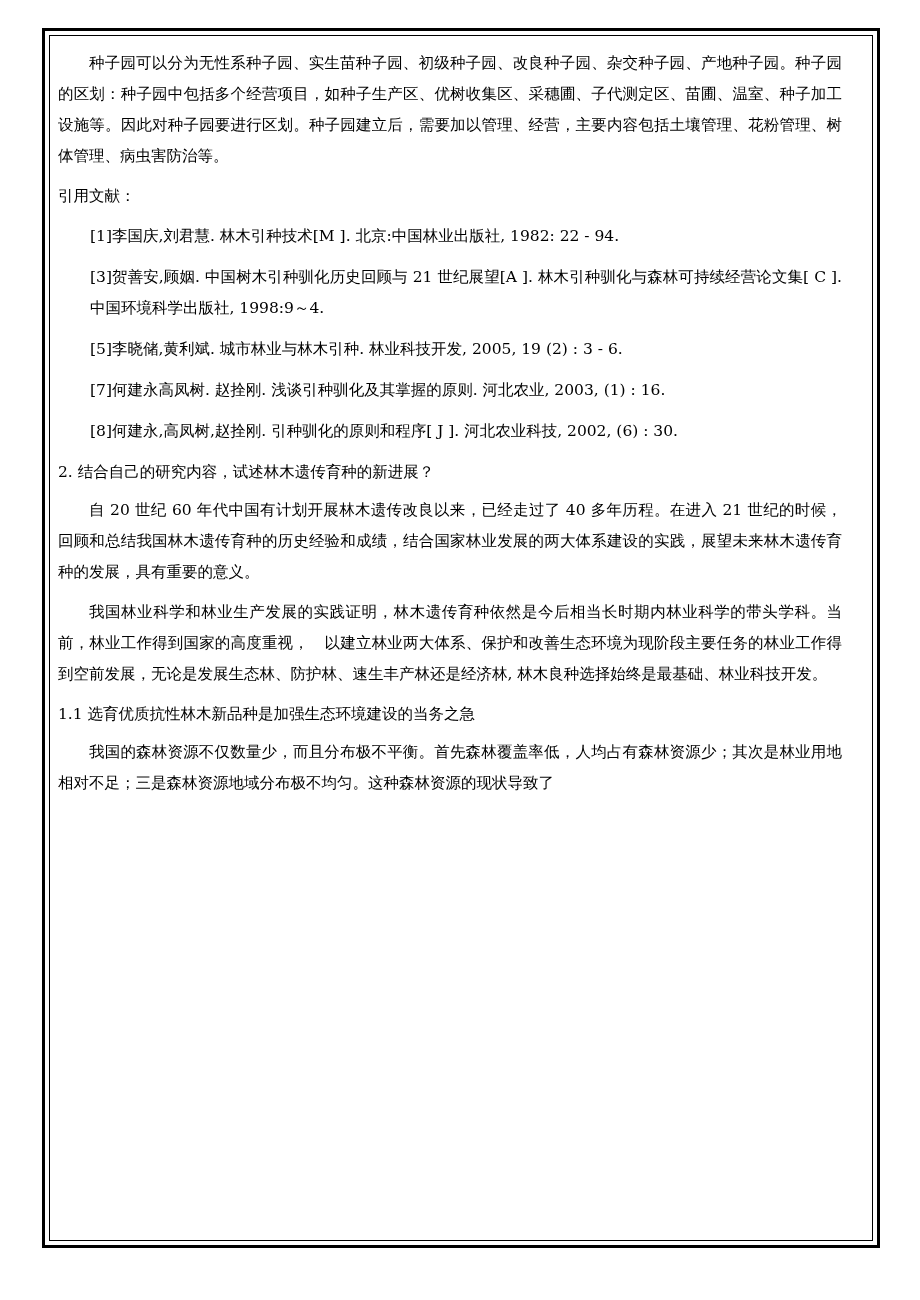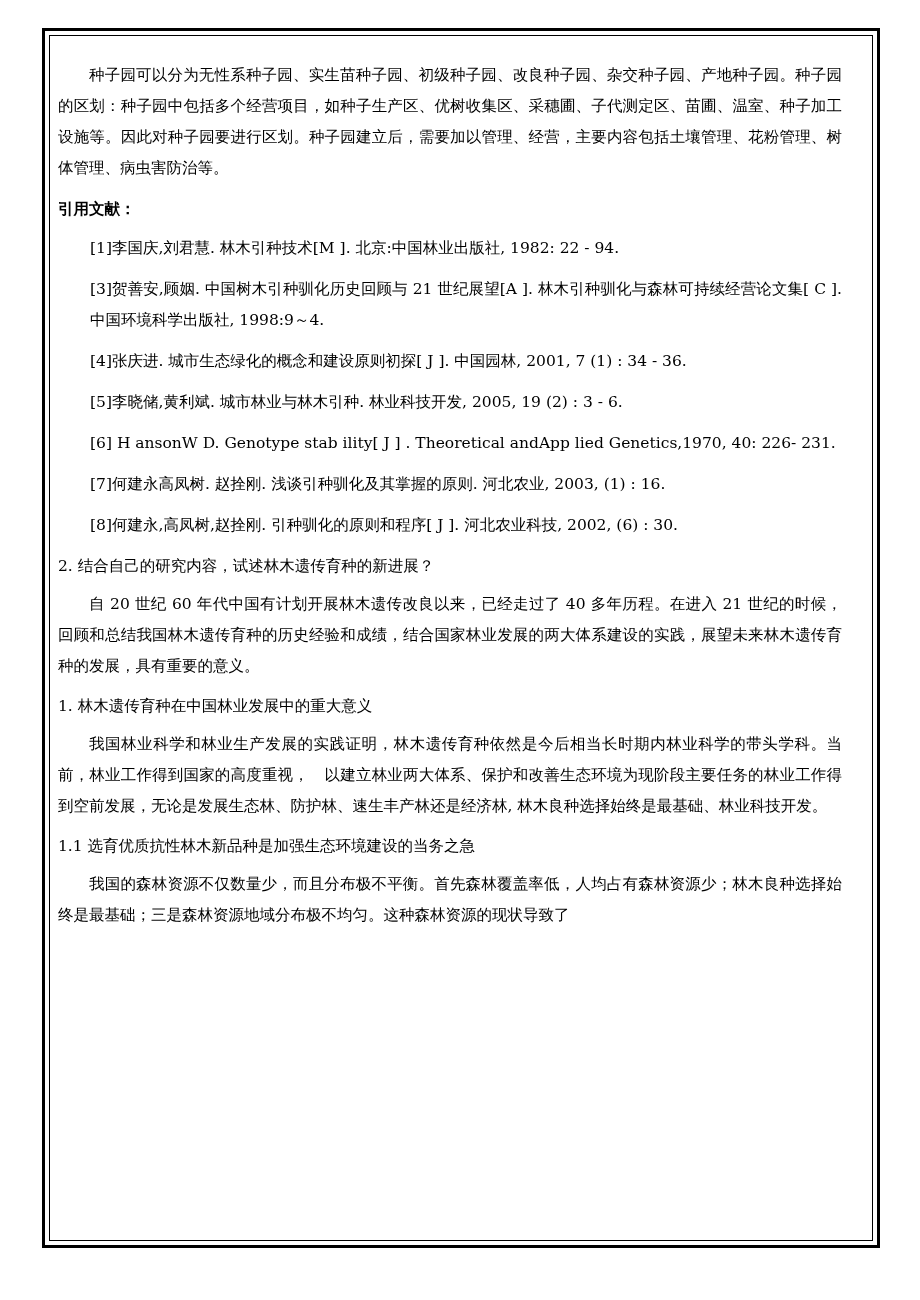--- a/index.html
+++ b/index.html
@@ -34,38 +34,38 @@
     left: 4px;
     top: 4px;
     right: 4px;
     bottom: 4px;
     border: 1px solid #000;
     box-sizing: border-box;
   }
   .content {
     position: absolute;
     left: 58px;
-    top: 60px;
+    top: 48px;
     width: 784px;
     box-sizing: border-box;
   }
   p {
     margin: 0 0 9px 0;
     font-family: "DejaVu Serif", "Liberation Serif", serif;
     font-size: 15.5px;
     line-height: 31px;
     color: #000;
     text-align: justify;
     text-justify: inter-ideograph;
   }
   p.indent {
     text-indent: 2em;
   }
   p.bold {
-    font-weight: bold;
+    font-weight: normal;
   }
   p.tight {
     margin-bottom: 7px;
   }
   .ref {
     margin-bottom: 10px;
     margin-left: 32px;
   }
 </style>
 </head>
@@ -74,25 +74,22 @@
 <div class="page">
   <div class="frame-outer">
     <div class="frame-inner"></div>
   </div>
 
   <div class="content">
     <p class="indent">种子园可以分为无性系种子园、实生苗种子园、初级种子园、改良种子园、杂交种子园、产地种子园。种子园的区划：种子园中包括多个经营项目，如种子生产区、优树收集区、采穗圃、子代测定区、苗圃、温室、种子加工设施等。因此对种子园要进行区划。种子园建立后，需要加以管理、经营，主要内容包括土壤管理、花粉管理、树体管理、病虫害防治等。</p>
     <p class="bold">引用文献：</p>
     <p class="ref">[1]李国庆,刘君慧. 林木引种技术[M ]. 北京:中国林业出版社, 1982: 22 - 94.</p>
     <p class="ref">[3]贺善安,顾姻. 中国树木引种驯化历史回顾与 21 世纪展望[A ]. 林木引种驯化与森林可持续经营论文集[ C ]. 中国环境科学出版社, 1998:9～4.</p>
-    <p class="ref">[4]张庆进. 城市生态绿化的概念和建设原则初探[ J ]. 中国园林, 2001, 7 (1) : 34 - 36.</p>
     <p class="ref">[5]李晓储,黄利斌. 城市林业与林木引种. 林业科技开发, 2005, 19 (2) : 3 - 6.</p>
-    <p class="ref">[6] H ansonW D. Genotype stab ility[ J ] . Theoretical andApp lied Genetics,1970, 40: 226- 231.</p>
     <p class="ref">[7]何建永高凤树. 赵拴刚. 浅谈引种驯化及其掌握的原则. 河北农业, 2003, (1) : 16.</p>
     <p class="ref">[8]何建永,高凤树,赵拴刚. 引种驯化的原则和程序[ J ]. 河北农业科技, 2002, (6) : 30.</p>
     <p class="tight">2. 结合自己的研究内容，试述林木遗传育种的新进展？</p>
     <p class="indent">自 20 世纪 60 年代中国有计划开展林木遗传改良以来，已经走过了 40 多年历程。在进入 21 世纪的时候，　回顾和总结我国林木遗传育种的历史经验和成绩，结合国家林业发展的两大体系建设的实践，展望未来林木遗传育种的发展，具有重要的意义。</p>
-    <p class="tight">1. 林木遗传育种在中国林业发展中的重大意义</p>
     <p class="indent">我国林业科学和林业生产发展的实践证明，林木遗传育种依然是今后相当长时期内林业科学的带头学科。当前，林业工作得到国家的高度重视，　以建立林业两大体系、保护和改善生态环境为现阶段主要任务的林业工作得到空前发展，无论是发展生态林、防护林、速生丰产林还是经济林, 林木良种选择始终是最基础、林业科技开发。</p>
     <p class="tight">1.1 选育优质抗性林木新品种是加强生态环境建设的当务之急</p>
-    <p class="indent">我国的森林资源不仅数量少，而且分布极不平衡。首先森林覆盖率低，人均占有森林资源少；林木良种选择始终是最基础；三是森林资源地域分布极不均匀。这种森林资源的现状导致了</p>
+    <p class="indent">我国的森林资源不仅数量少，而且分布极不平衡。首先森林覆盖率低，人均占有森林资源少；其次是林业用地相对不足；三是森林资源地域分布极不均匀。这种森林资源的现状导致了</p>
   </div>
 </div>
 
 </body></html>

